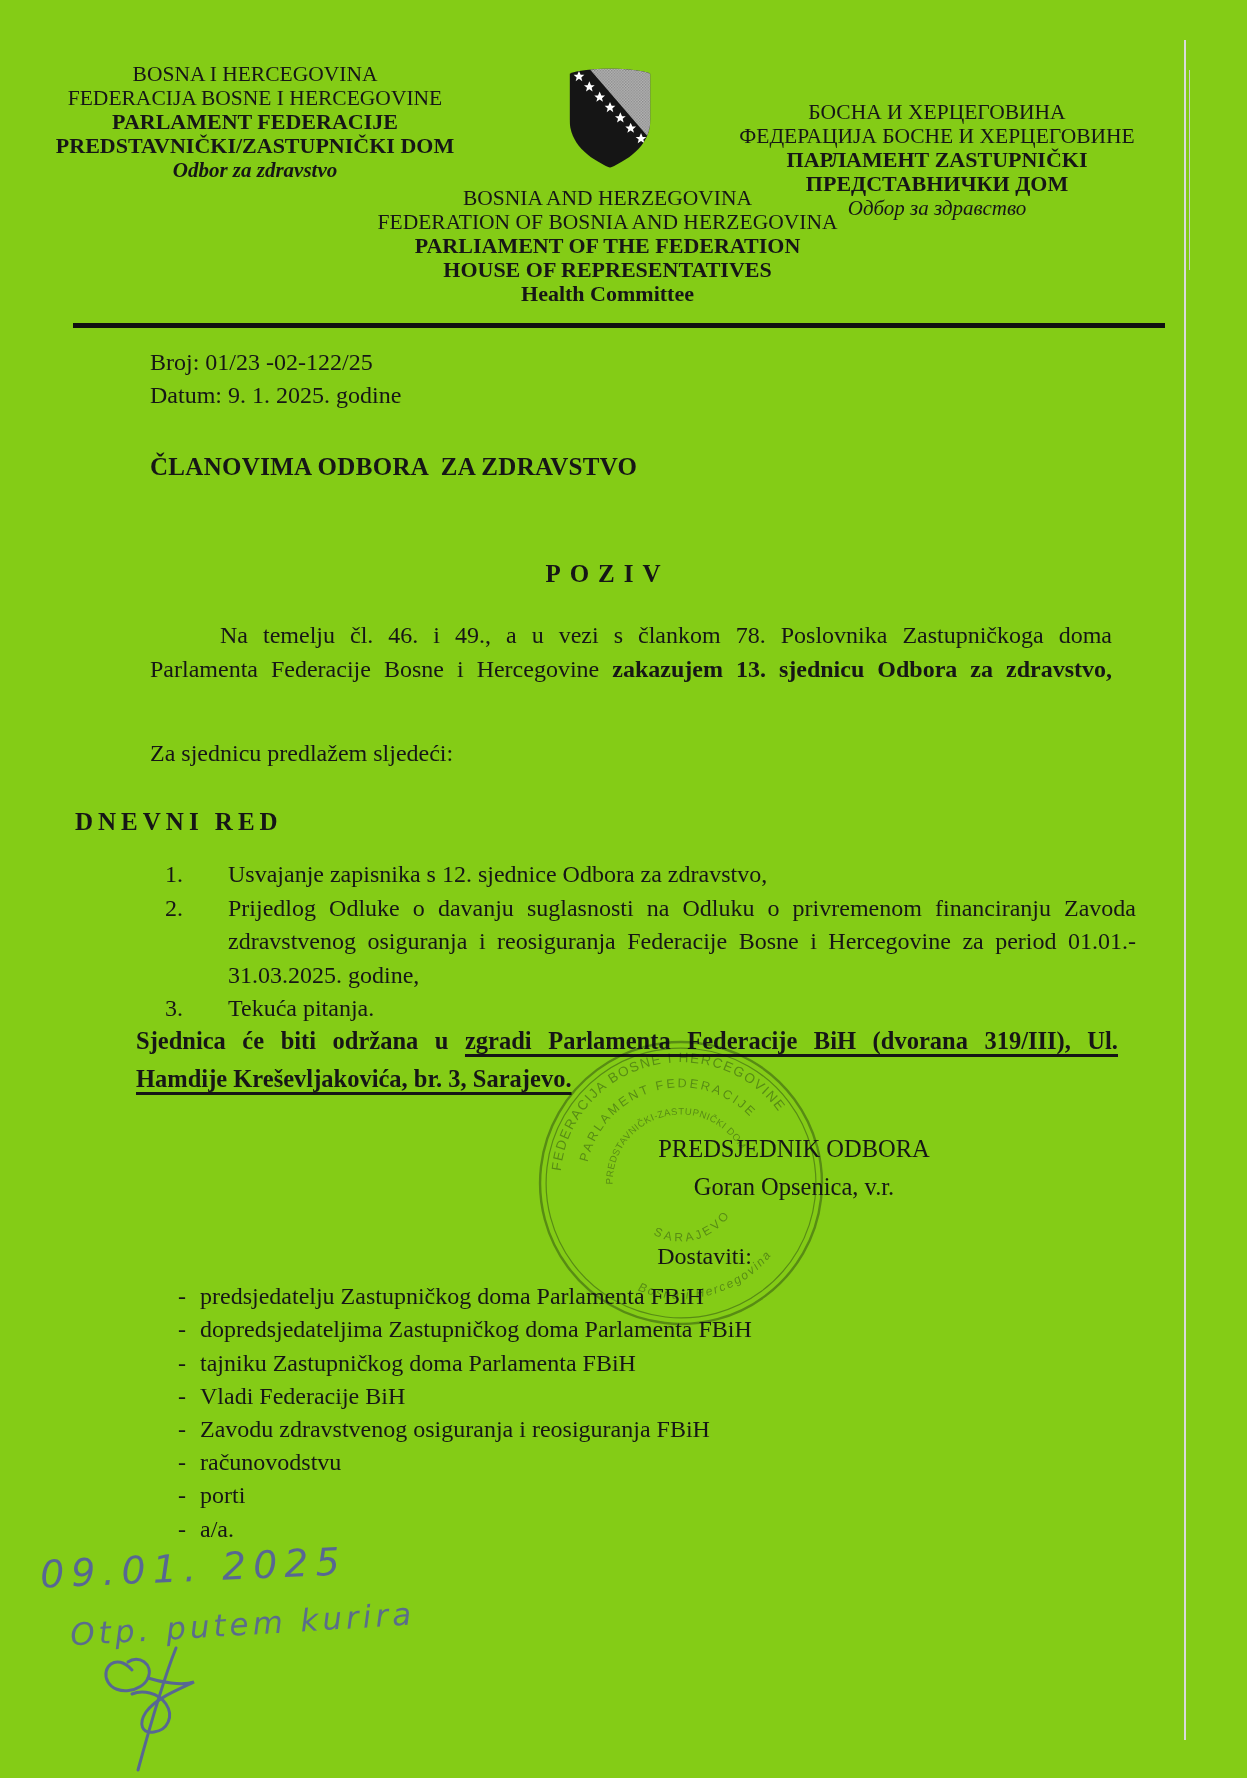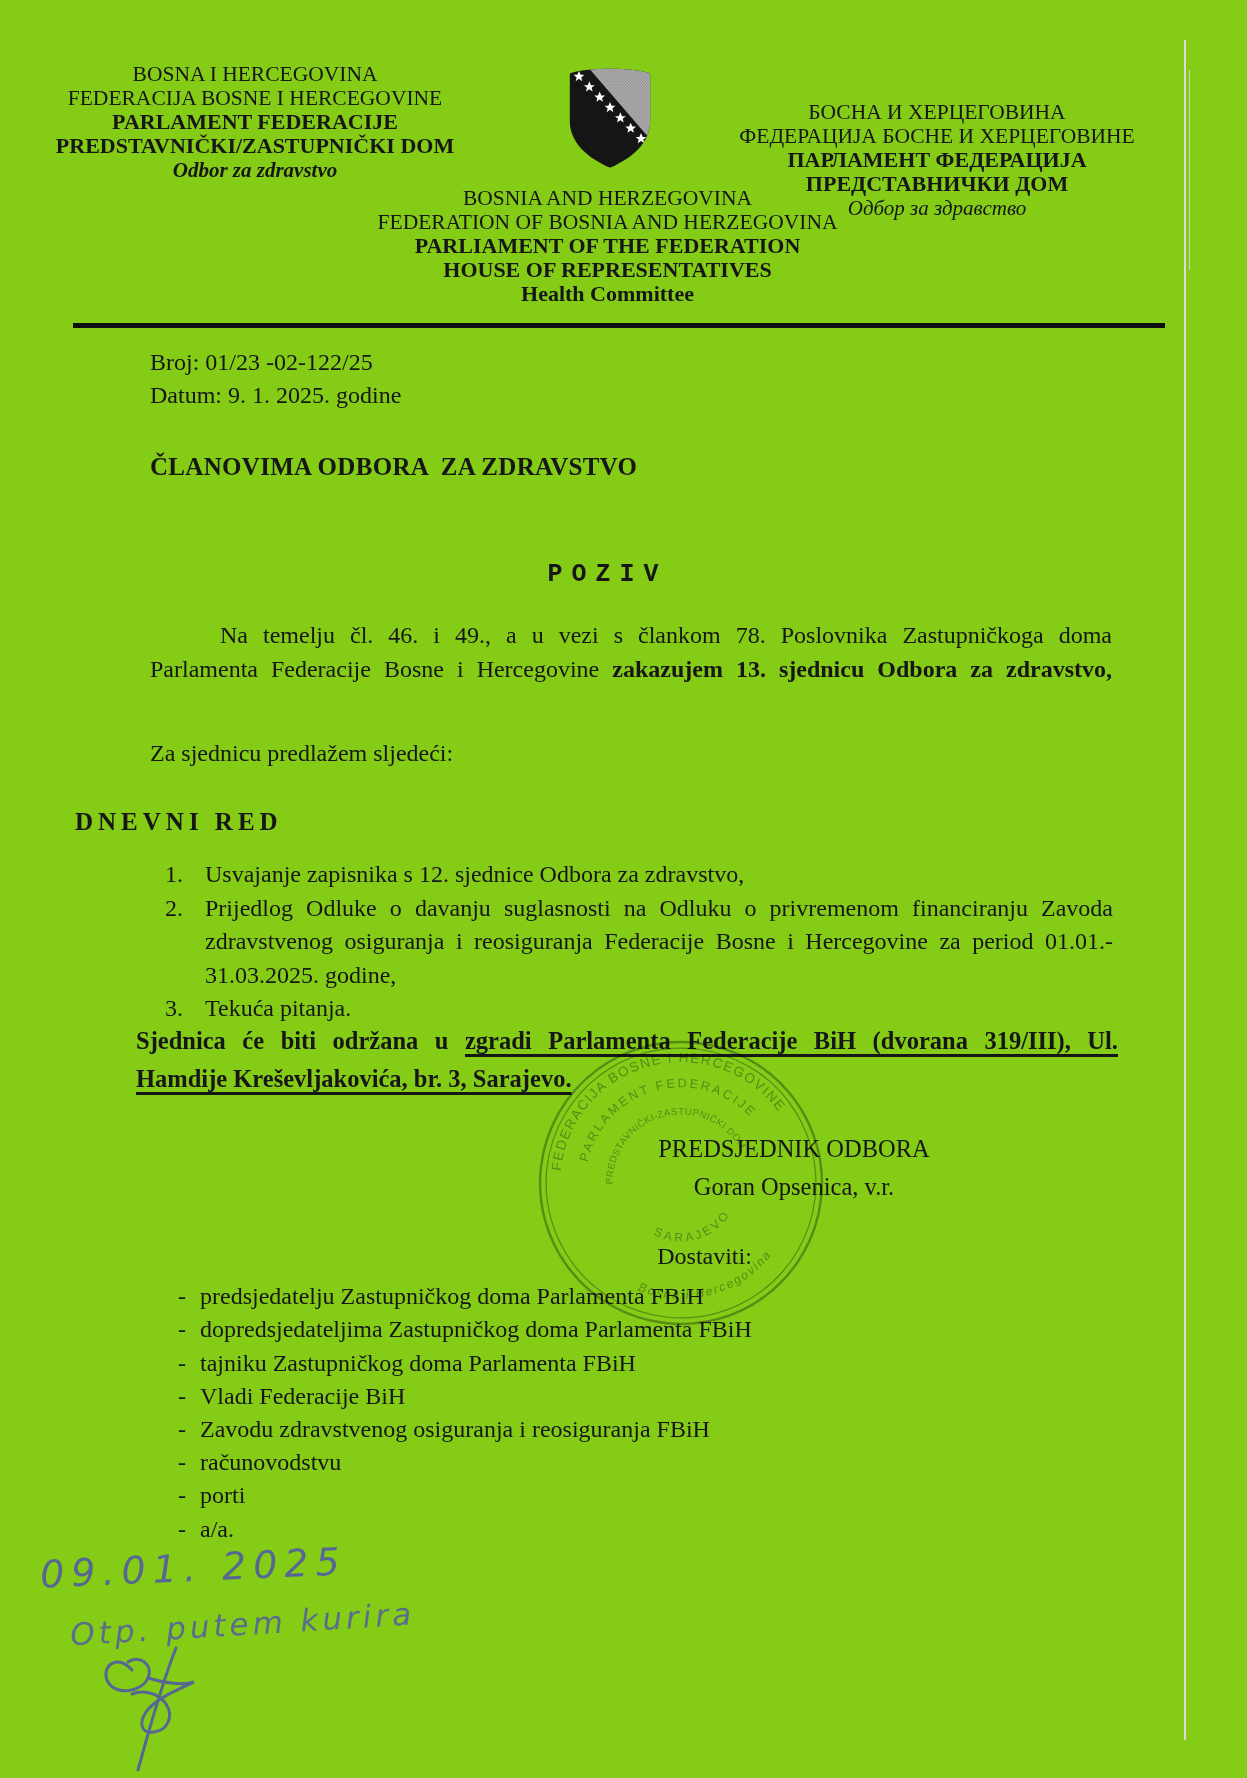--- a/index.html
+++ b/index.html
@@ -19,35 +19,35 @@
   #lh-left{left:40px; top:62px; width:430px;}
   #lh-right{left:722px; top:62px; width:430px;margin-top:38px;}
   #crest{left:563px; top:64px;}
   #lh-center{left:75px; top:186px; width:1065px;}
   #rule{left:73px; top:323px; width:1092px; height:5px; background:#101010;}
   
   #meta{left:150px; top:346px; font-size:24px; line-height:33px;}
   
   #addressee{left:150px; top:453px; font-size:25px; font-weight:700; white-space:pre; letter-spacing:.3px;}
   #poziv{left:75px; top:560px; width:1065px; text-align:center;
-         font-size:25px; font-weight:700; letter-spacing:9px;font-family:Liberation Mono, monospace;}
+         font-size:25px; font-weight:700; letter-spacing:9px;}
   
   #intro{left:150px; top:618px; width:962px; font-size:24px; line-height:34px;}
   .pline{text-align:justify;}
   .pline.jlast{text-align-last:justify;}
   .pline.ind{padding-left:70px;}
   .b{font-weight:700;}
   #propose{left:150px; top:740px; font-size:24px;}
   
   #agenda-head{left:75px; top:808px; width:1065px; 
                font-size:25px; font-weight:700; letter-spacing:5px;}
   #agenda{left:165px; top:858px; font-size:24px; line-height:33.5px;}
   .arow{display:flex;}
   .num{width:40px; flex:0 0 40px;}
-  .atext{width:908px;}
+  .atext{width:908px;margin-left:23px;}
   .atext.just{text-align:justify; text-align-last:justify;}
   
   #location{left:136px; top:1022px; width:982px; font-size:24.5px;
             font-weight:700; line-height:38px;}
   .u{text-decoration:underline; text-decoration-thickness:2.5px; text-underline-offset:5px;}
   
   #sig{left:608px; top:1130px; width:372px; text-align:center;
        font-size:24.5px; line-height:38px;}
   
   #stamp{left:530px; top:1032px; width:302px; height:302px;
@@ -105,21 +105,21 @@
         <use href="#st" x="61" y="57"></use>
         <use href="#st" x="72" y="68"></use>
         <use href="#st" x="83" y="79"></use>
       </g>
     </svg>
   </div>
 
   <div class="abs lh-block" id="lh-right">
     <div class="lh-line">БОСНА И ХЕРЦЕГОВИНА</div>
     <div class="lh-line">ФЕДЕРАЦИЈА БОСНЕ И ХЕРЦЕГОВИНЕ</div>
-    <div class="lh-line lh-bold">ПАРЛАМЕНТ ФЕДЕРАЦИЈА</div>
+    <div class="lh-line lh-bold">ПАРЛАМЕНТ ZASTUPNIČKI</div>
     <div class="lh-line lh-bold">ПРЕДСТАВНИЧКИ ДОМ</div>
     <div class="lh-line lh-italic-reg">Одбор за здравство</div>
   </div>
 
   <div class="abs lh-block" id="lh-center">
     <div class="lh-line">BOSNIA AND HERZEGOVINA</div>
     <div class="lh-line">FEDERATION OF BOSNIA AND HERZEGOVINA</div>
     <div class="lh-line lh-bold">PARLIAMENT OF THE FEDERATION</div>
     <div class="lh-line lh-bold">HOUSE OF REPRESENTATIVES</div>
     <div class="lh-line lh-bold">Health Committee</div>

